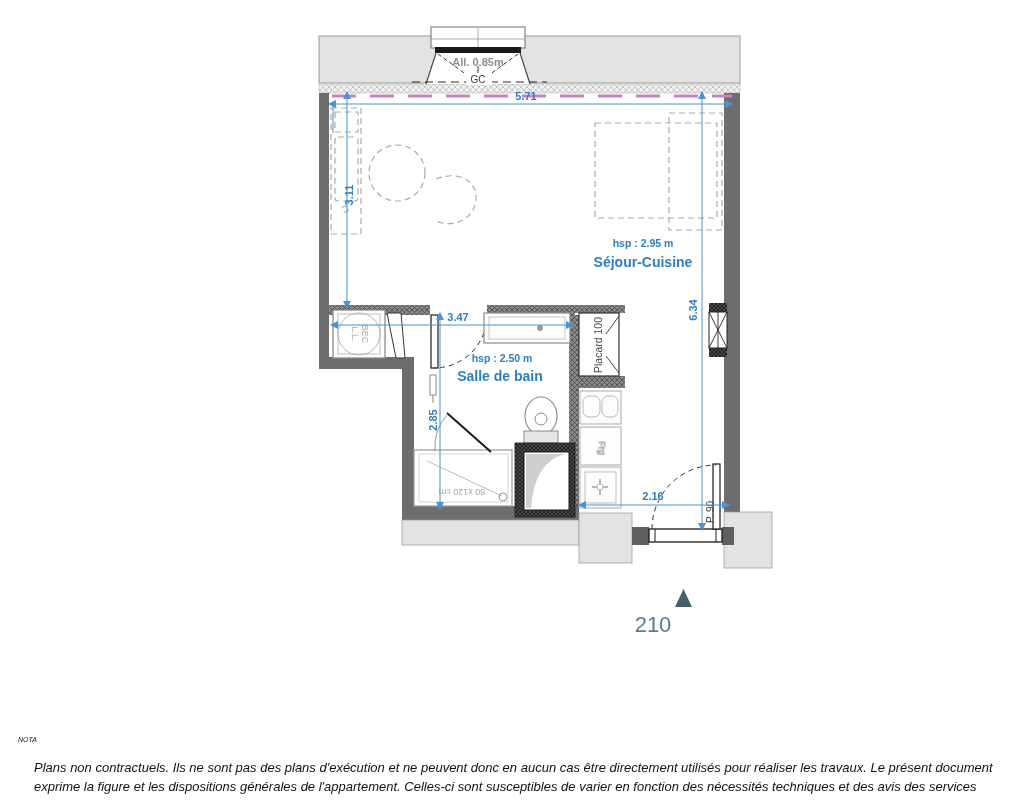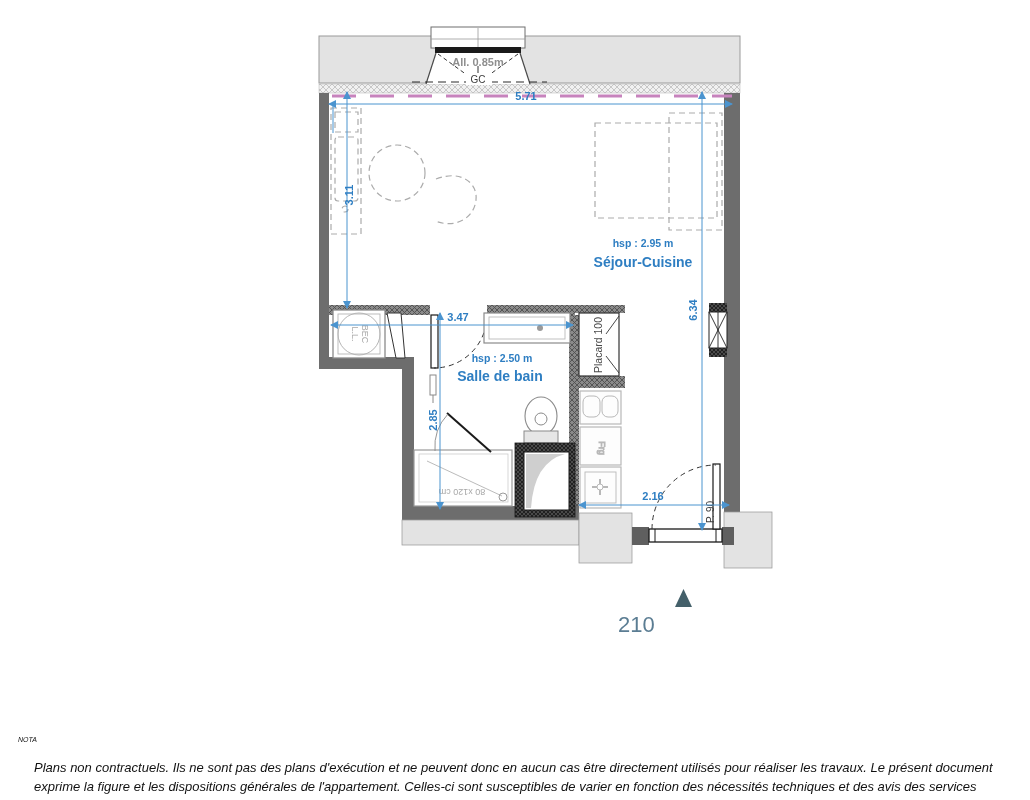--- a/index.html
+++ b/index.html
@@ -9,21 +9,21 @@
   .dim{fill:#2e7ec2;font-weight:bold;font-size:11px;}
   .room-label{fill:#2e7ec2;font-weight:bold;font-size:14px;}
   .hsp{fill:#2e7ec2;font-weight:bold;font-size:10.5px;}
   .fix-label{fill:#a8a8a8;font-size:9px;}
   .small-gray{fill:#8f8f8f;font-weight:bold;font-size:11px;}
   .dark-label{fill:#3c3c3c;font-size:10px;}
   .placard-label{fill:#4a4a4a;font-size:10.5px;}
   #nota{position:absolute;left:18px;top:736px;width:992px;color:#111;}
   #nota .nota-title{font-size:7px;font-style:italic;margin:0 0 2px 0;}
   #nota .nota-body{font-size:13px;font-style:italic;line-height:1.45;margin:16px;}
-  #unit-number{position:absolute;left:618px;top:612px;width:70px;text-align:left;
+  #unit-number{position:absolute;left:618px;top:612px;width:70px;text-align:center;
                font-size:22px;color:#5b7d93;}
 </style>
 </head>
 <body>
 
 <div id="stage">
 
 <svg width="1030" height="800" viewBox="0 0 1030 800">
   <defs>
     <pattern id="hatchLight" width="6" height="6" patternUnits="userSpaceOnUse">

